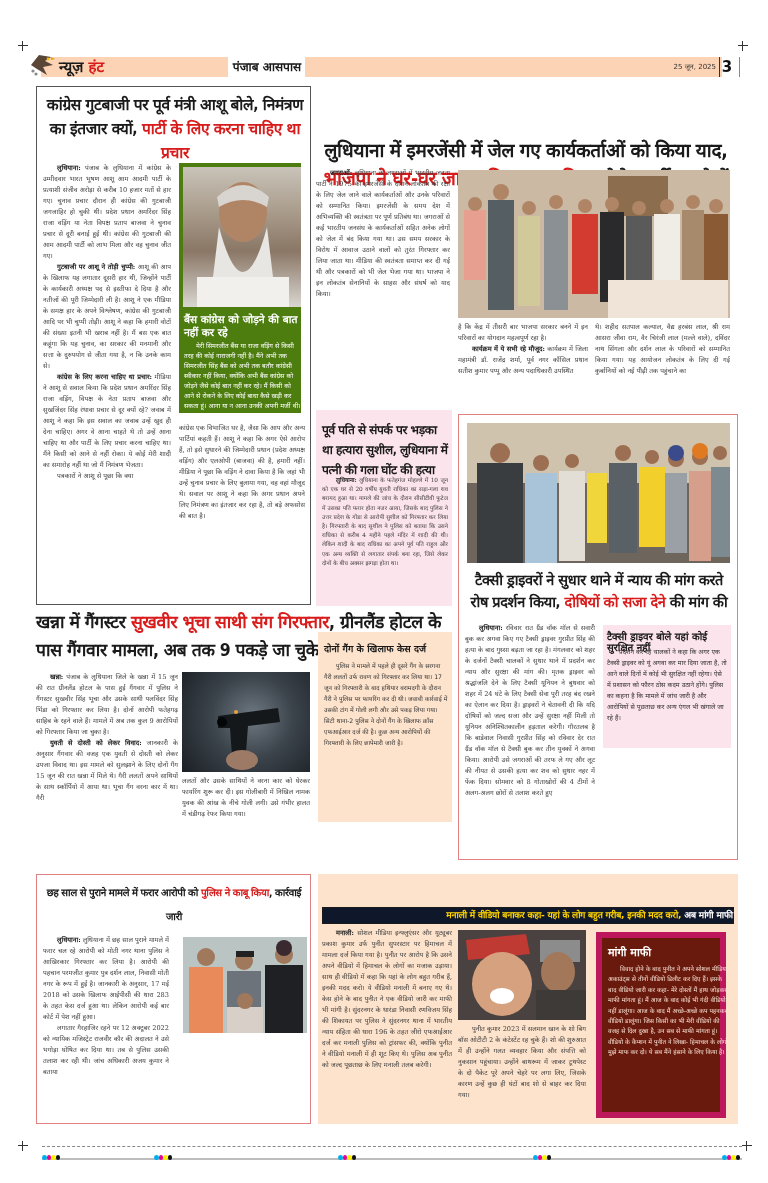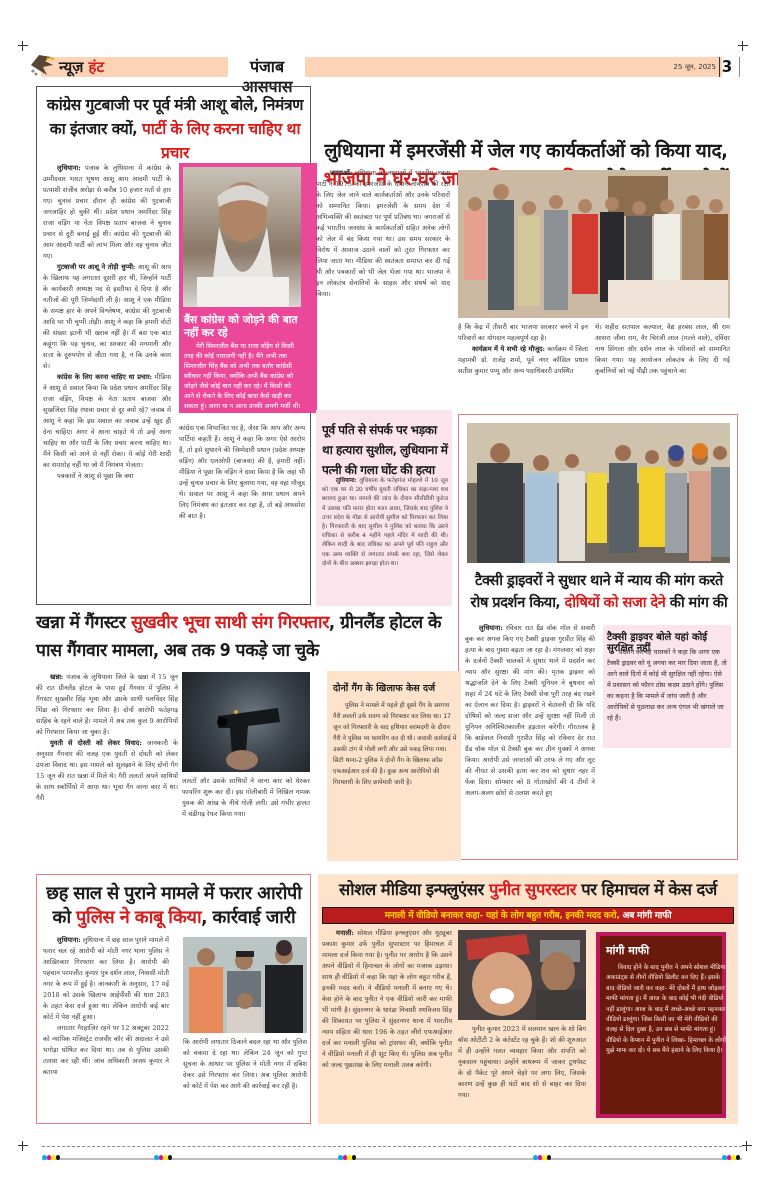--- a/index.html
+++ b/index.html
@@ -11,38 +11,38 @@
   .crop::after { left: 0; top: 4px; width: 10px; height: 1px; }
 
   
   .masthead { position: absolute; left: 29px; top: 57px; width: 711px; height: 20px; }
   .mh-band-left { position: absolute; left: 12px; top: 0; width: 187px; height: 20px; background: #fcd3b4; }
   .mh-band-right { position: absolute; left: 276px; top: 0; width: 417px; height: 20px; background: #fcd3b4; }
   .mh-logo-icon { position: absolute; left: 0; top: -6px; width: 26px; height: 26px; }
   .mh-brand { position: absolute; left: 30px; top: 0px; font-family: "DejaVu Sans", sans-serif; font-weight: bold; font-size: 15px; line-height: 20px; }
   .mh-brand .b1 { color: #1a1a1a; }
   .mh-brand .b2 { color: #d81b1b; }
-  .mh-section { position: absolute; left: 200px; top: 0; width: 76px; font-family: "DejaVu Sans", sans-serif; font-weight: bold; font-size: 16px; line-height: 20px; color: #1a1a1a; text-align: center; }
+  .mh-section { position: absolute; left: 200px; top: 0; width: 76px; font-family: "DejaVu Sans", sans-serif; font-weight: bold; font-size: 12px; line-height: 20px; color: #1a1a1a; text-align: center; }
   .mh-date { position: absolute; right: 24px; top: 0; font-size: 7px; line-height: 20px; color: #333; font-family: "DejaVu Sans", sans-serif; }
   .mh-pagenum { position: absolute; right: 6px; top: 0; width: 15px; height: 20px; font-family: "DejaVu Sans", sans-serif; font-weight: bold; font-size: 15px; line-height: 20px; text-align: center; color: #111; border-left: 1.5px solid #333; }
   .mh-right-rule { position: absolute; right: 0; top: 0; width: 1px; height: 20px; background: #888; }
 
   
   .hl { font-family: "DejaVu Sans Condensed", "DejaVu Sans", sans-serif; font-weight: bold; color: #1a1a1a; letter-spacing: -0.3px; }
   .red { color: #d81b1b; }
   .body { font-family: "DejaVu Serif", serif; font-size: 6.6px; line-height: 11px; color: #3a3a3a; text-align: justify; }
   .body p { text-indent: 14px; }
   .body .lead { font-weight: bold; color: #222; }
   .photo { position: absolute; overflow: hidden; }
 
   
   .s1-box { position: absolute; left: 36px; top: 86px; width: 275px; height: 519px; border: 1px solid #555; }
   .s1-title { position: absolute; left: 8px; top: 6px; width: 260px; font-size: 15.5px; line-height: 24px; text-align: center; }
   .s1-col1 { position: absolute; left: 6px; top: 76px; width: 128px; }
-  .s1-quote { position: absolute; left: 142px; top: 76px; width: 138px; height: 250px; background: #ec4899; }
+  .s1-quote { position: absolute; left: 142px; top: 76px; width: 122px; height: 250px; background: #4d7c0f; }
   .s1-quote-photo { position: absolute; left: 4px; top: 4px; width: 118px; height: 140px; background: linear-gradient(180deg,#c9c3b9 0%,#a69887 35%,#8a7766 60%,#d9d6d1 100%); }
   .s1-quote-title { position: absolute; left: 5px; top: 150px; width: 118px; font-family: "DejaVu Sans", sans-serif; font-weight: bold; color: #fff; font-size: 10.5px; line-height: 13px; }
   .s1-quote-text { position: absolute; left: 5px; top: 178px; width: 118px; font-family: "DejaVu Sans", sans-serif; color: #fff; font-size: 6.4px; line-height: 10px; text-indent: 12px; }
   .s1-col2 { position: absolute; left: 142px; top: 336px; width: 126px; }
 
   
   .s2-title { position: absolute; left: 316px; top: 88px; width: 420px; font-size: 19px; line-height: 28px; text-align: center; margin-top: 48px; }
   .s2-col1 { position: absolute; left: 316px; top: 168px; width: 134px; }
   .s2-photo { position: absolute; left: 458px; top: 170px; width: 272px; height: 148px; background: linear-gradient(180deg,#c9b8a5 0%,#b59e86 30%,#6a5b51 55%,#9a8c80 80%,#c7c0b7 100%); }
   .s2-col2 { position: absolute; left: 458px; top: 322px; width: 130px; }
@@ -62,40 +62,40 @@
   .s4-side-title { position: absolute; left: 4px; top: 6px; width: 122px; font-family: "DejaVu Sans", sans-serif; font-weight: bold; font-size: 10px; line-height: 11px; color: #1a1a1a; }
   .s4-side-text { position: absolute; left: 4px; top: 22px; width: 120px; font-family: "DejaVu Sans", sans-serif; font-size: 6.4px; line-height: 11px; color: #333; }
   .s4-side-text span { display: block; text-indent: 12px; }
   .s4-col2 { position: absolute; left: 144px; top: 340px; width: 128px; }
 
   
   .s5-title { position: absolute; left: 36px; top: 608px; width: 420px; font-size: 17.5px; line-height: 28px; }
   .s5-col1 { position: absolute; left: 36px; top: 672px; width: 142px; }
   .s5-photo { position: absolute; left: 182px; top: 672px; width: 128px; height: 100px; background: radial-gradient(circle at 55% 45%, #707a82 0%, #3c444c 45%, #1a1f24 100%); }
   .s5-col2 { position: absolute; left: 182px; top: 776px; width: 128px; }
-  .s5-side { position: absolute; left: 318px; top: 671px; width: 134px; height: 190px; background: #fde3cc; margin-left: 9px; }
+  .s5-side { position: absolute; left: 318px; top: 632px; width: 134px; height: 190px; background: #fde3cc; }
   .s5-side-title { position: absolute; left: 6px; top: 10px; width: 126px; font-family: "DejaVu Sans", sans-serif; font-weight: bold; font-size: 9.5px; line-height: 13px; color: #1a1a1a; }
   .s5-side-text { position: absolute; left: 6px; top: 28px; width: 124px; font-family: "DejaVu Sans", sans-serif; font-size: 6.2px; line-height: 11px; color: #333; text-indent: 12px; }
 
   
   .s6-box { position: absolute; left: 36px; top: 874px; width: 275px; height: 250px; border: 1px solid #e08080; }
-  .s6-title { position: absolute; left: 6px; top: 6px; width: 262px; font-size: 18px; line-height: 24px; text-align: center; }
+  .s6-title { position: absolute; left: 6px; top: 6px; width: 262px; font-size: 10px; line-height: 24px; text-align: center; }
   .s6-col1 { position: absolute; left: 6px; top: 60px; width: 126px; }
   .s6-photo { position: absolute; left: 146px; top: 62px; width: 124px; height: 96px; background: linear-gradient(180deg,#c4cfcf 0%,#a9b2b0 35%,#5c5b60 55%,#8a7e74 80%,#cfc8c0 100%); }
   .s6-col2 { position: absolute; left: 146px; top: 162px; width: 124px; }
 
   
   .s7-box { position: absolute; left: 318px; top: 874px; width: 420px; height: 250px; background: #fde3cc; }
   .s7-title { position: absolute; left: 4px; top: 4px; width: 412px; font-size: 16.5px; line-height: 24px; text-align: center; }
-  .s7-banner { position: absolute; left: 4px; top: 33px; width: 412px; height: 17px; background: #b91c1c; border: 1px solid #1a1a1a; font-family: "DejaVu Sans", sans-serif; font-weight: bold; font-size: 9px; line-height: 15px; text-align: center; color: #fff; letter-spacing: -0.2px; }
+  .s7-banner { position: absolute; left: 4px; top: 33px; width: 412px; height: 17px; background: #0f172a; border: 1px solid #1a1a1a; font-family: "DejaVu Sans", sans-serif; font-weight: bold; font-size: 9px; line-height: 15px; text-align: right; color: #fff; letter-spacing: -0.2px; }
   .s7-banner span { color: #ffd400; }
   .s7-col1 { position: absolute; left: 4px; top: 54px; width: 130px; }
   .s7-photo { position: absolute; left: 140px; top: 56px; width: 128px; height: 90px; background: linear-gradient(135deg,#3d3634 0%,#b5564c 25%,#d49a84 45%,#6f6054 70%,#a39a90 100%); }
   .s7-col2 { position: absolute; left: 140px; top: 150px; width: 128px; }
-  .s7-side { position: absolute; left: 278px; top: 58px; width: 130px; height: 186px; background: #6a1a0c; border: 4px solid #be185d; }
+  .s7-side { position: absolute; left: 278px; top: 58px; width: 130px; height: 186px; background: #6a1a0c; border: 6px solid #be185d; }
   .s7-side-title { position: absolute; left: 6px; top: 8px; width: 118px; font-family: "DejaVu Sans", sans-serif; font-weight: bold; font-size: 11px; line-height: 14px; color: #fff; }
   .s7-side-text { position: absolute; left: 6px; top: 26px; width: 120px; font-family: "DejaVu Sans", sans-serif; font-size: 6.2px; line-height: 10.4px; color: #fbe8dc; text-indent: 12px; }
 
   
   .footer-dash { position: absolute; left: 42px; top: 1146px; width: 700px; border-top: 1px dashed #888; }
   .footer-rule { position: absolute; left: 42px; top: 1158px; width: 700px; height: 2px; background: #bdbdbd; }
   .cmyk { position: absolute; top: 1155px; width: 18px; height: 8px; display: flex; gap: 0px; }
   .cmyk i { display: block; width: 5px; height: 5px; border-radius: 50%; }
   .cmyk .c { background: #00aeef; } .cmyk .m { background: #ec008c; } .cmyk .y { background: #fff200; } .cmyk .k { background: #111; }
 </style>
@@ -311,29 +311,23 @@
       <g fill="#a0785c">
           <circle cx="23" cy="20" r="9"></circle>
           <circle cx="61" cy="24" r="9"></circle>
           <circle cx="101" cy="18" r="9"></circle>
           <circle cx="62" cy="64" r="8"></circle>
         </g>
       <circle cx="101" cy="11" r="8" fill="#3a2a30"></circle>
       <rect x="53" y="14" width="18" height="6" fill="#222"></rect>
     </svg>
   </div>
-  <div class="s6-col2 body">
-    <p style="text-indent:0">कि आरोपी लगातार ठिकाने बदल रहा था और पुलिस को चकमा दे रहा था। लेकिन 24 जून को गुप्त सूचना के आधार पर पुलिस ने मोती नगर में दबिश देकर उसे गिरफ्तार कर लिया। अब पुलिस आरोपी को कोर्ट में पेश कर आगे की कार्रवाई कर रही है।</p>
-  </div>
 </article>
 
 <article class="s7-box">
-  <h2 class="s7-title hl">
-    <span>सोशल मीडिया इन्फ्लुएंसर </span><span class="red">पुनीत सुपरस्टार</span><span> पर हिमाचल में केस दर्ज</span>
-  </h2>
   <div class="s7-banner">
     <span>मनाली में वीडियो बनाकर कहा- यहां के लोग बहुत गरीब, इनकी मदद करो, </span><em style="font-style:normal;color:#fff">अब मांगी माफी</em>
   </div>
   <div class="s7-col1 body">
     <p><span class="lead">मनाली:</span><span> सोशल मीडिया इन्फ्लुएंसर और यूट्यूबर प्रकाश कुमार उर्फ पुनीत सुपरस्टार पर हिमाचल में मामला दर्ज किया गया है। पुनीत पर आरोप है कि उसने अपने वीडियो में हिमाचल के लोगों का मजाक उड़ाया। साथ ही वीडियो में कहा कि यहां के लोग बहुत गरीब हैं, इनकी मदद करो। ये वीडियो मनाली में बनाए गए थे। केस होने के बाद पुनीत ने एक वीडियो जारी कर माफी भी मांगी है। सुंदरनगर के धारंडा निवासी रणविजय सिंह की शिकायत पर पुलिस ने सुंदरनगर थाना में भारतीय न्याय संहिता की धारा 196 के तहत जीरो एफआईआर दर्ज कर मनाली पुलिस को ट्रांसफर की, क्योंकि पुनीत ने वीडियो मनाली में ही शूट किए थे। पुलिस अब पुनीत को जल्द पूछताछ के लिए मनाली तलब करेगी।</span></p>
   </div>
   <div class="s7-photo photo">
     <svg width="128" height="90" viewBox="0 0 128 90">
       <rect width="128" height="90" fill="#4a4240"></rect>
       <path d="M8 10 L68 4 L72 24 L10 30 Z" fill="#c03a34"></path>

